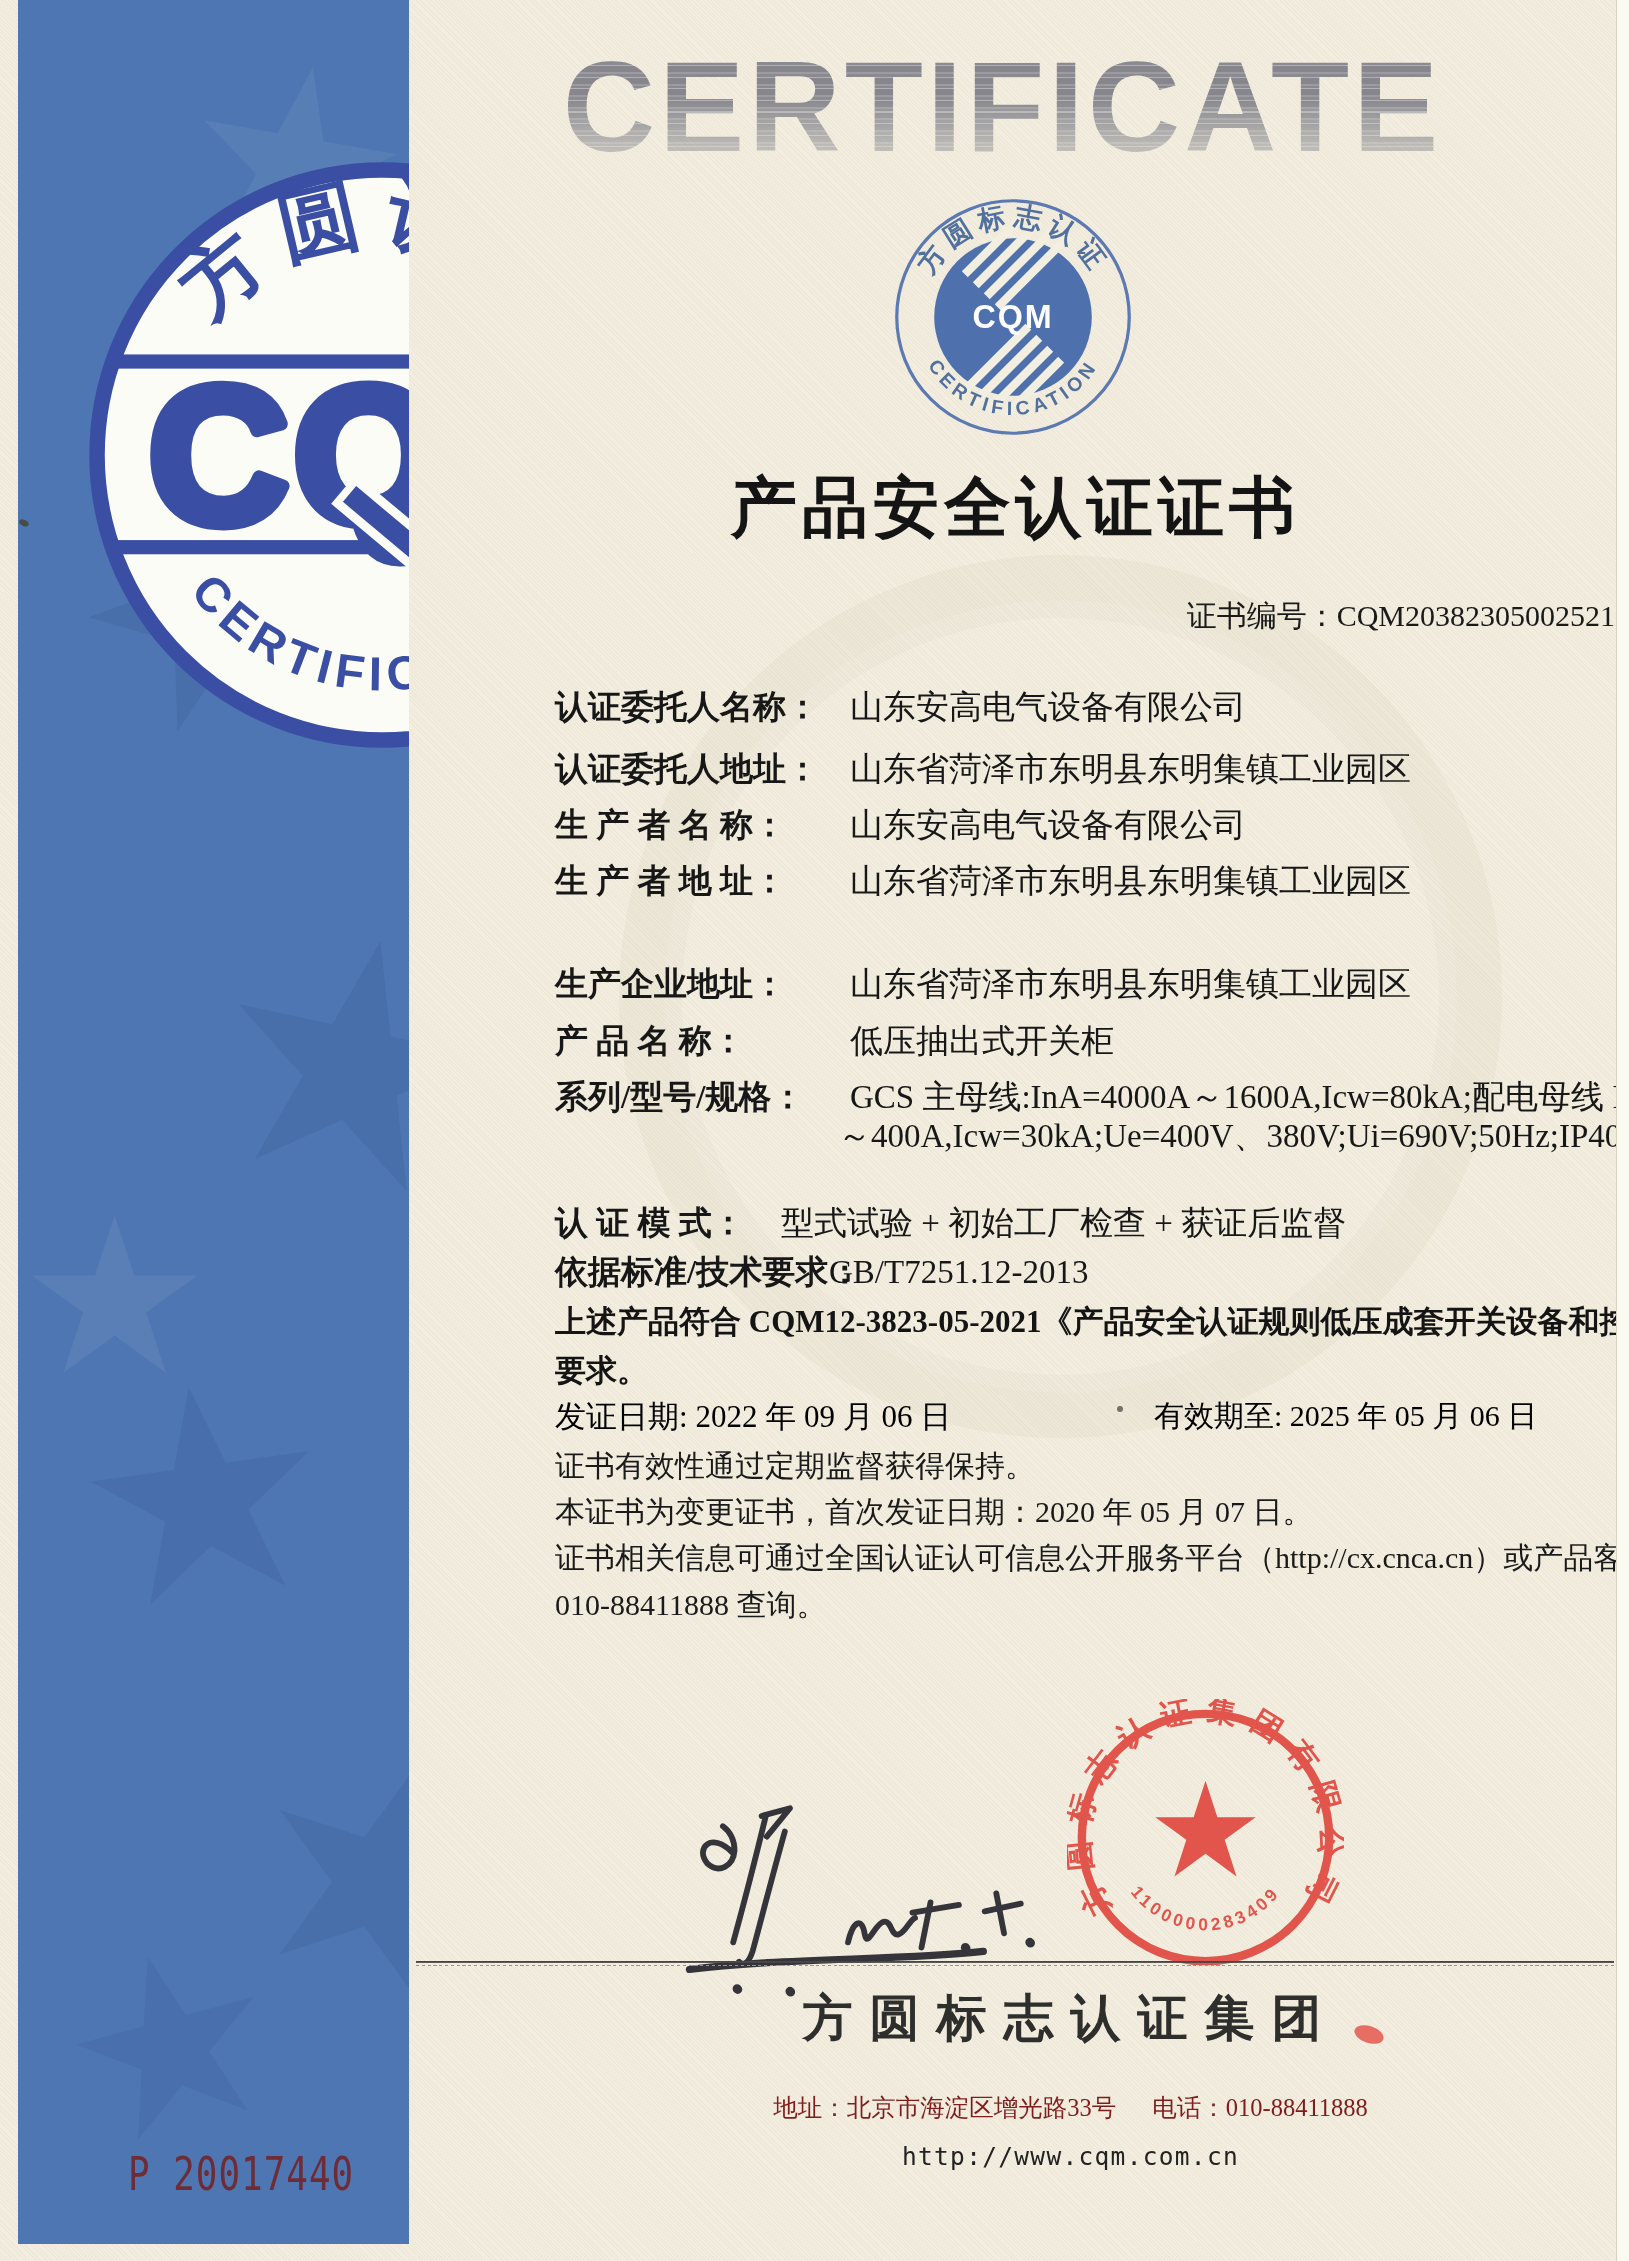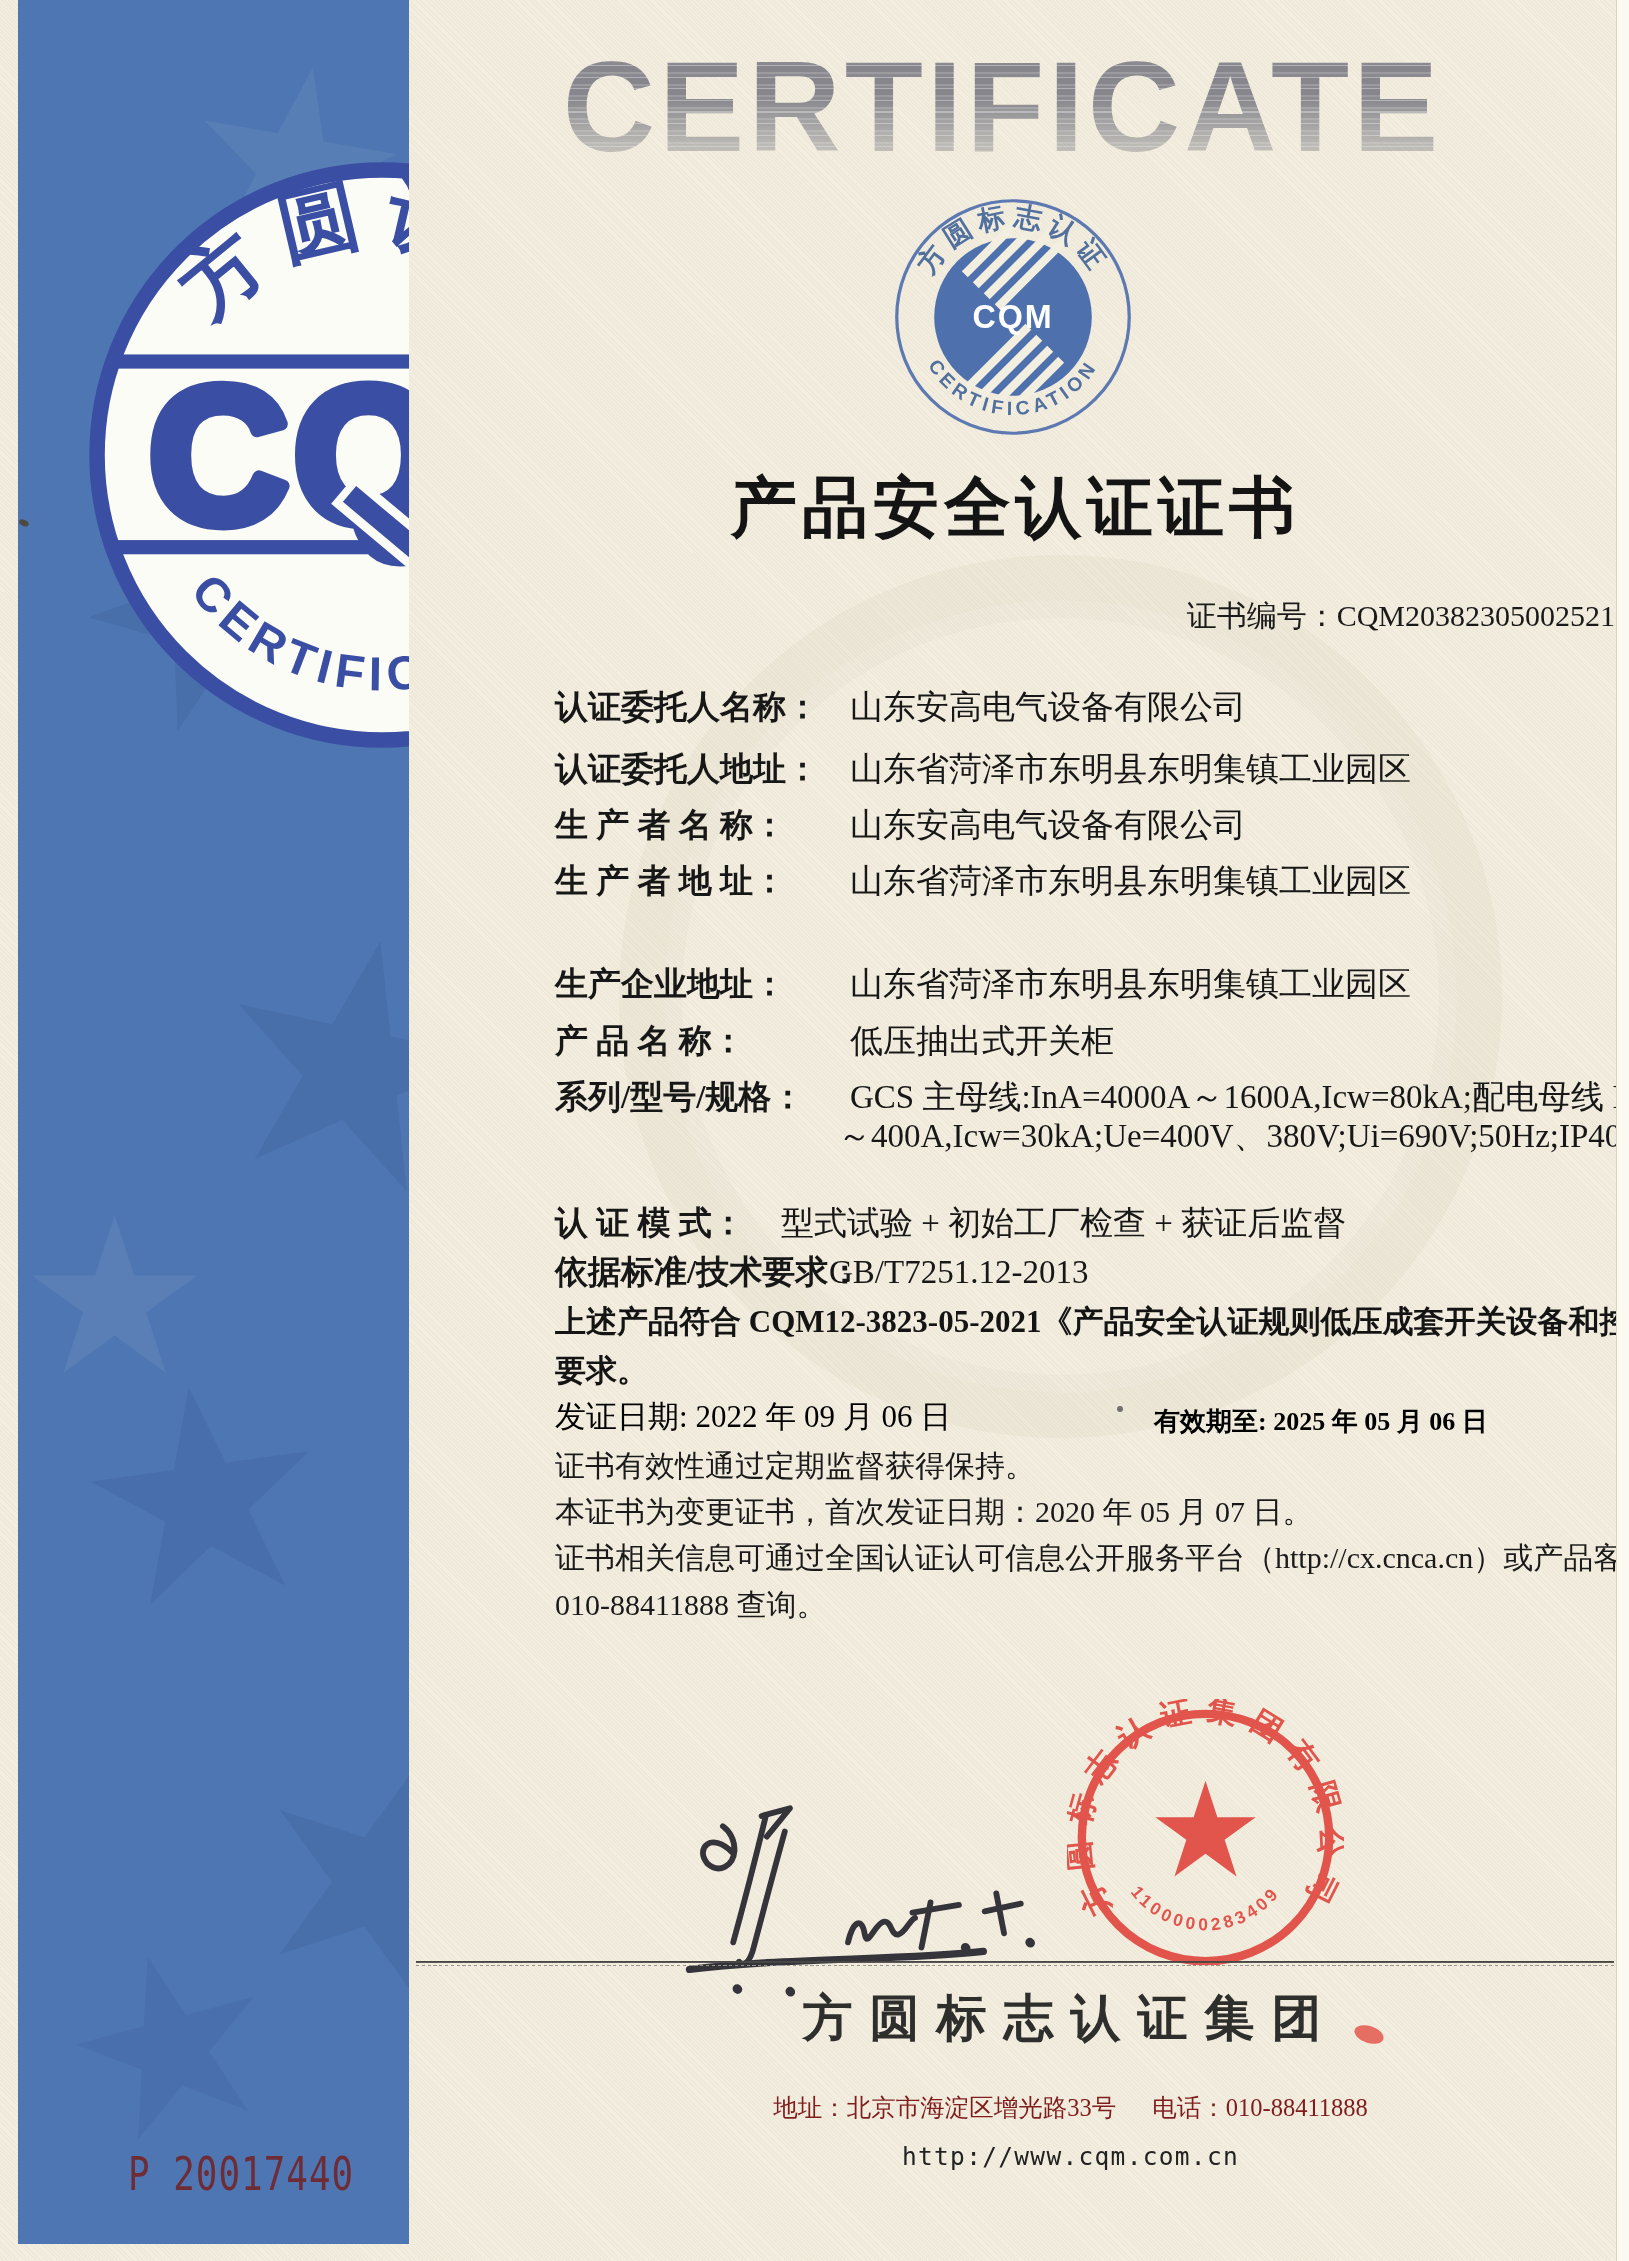--- a/index.html
+++ b/index.html
@@ -30,21 +30,21 @@
         font-size:66px;font-weight:700;letter-spacing:5.2px;color:#141414;white-space:nowrap;}
   .certno{position:absolute;left:416px;top:596px;width:1199px;text-align:right;
         font-size:30px;color:#1a1a1a;white-space:nowrap;}
   .row{position:absolute;left:555px;font-size:33px;color:#171717;white-space:nowrap;}
   .row .lbl{display:inline-block;font-weight:700;}
   .w457{width:295px;} .w350{width:226px;} .w425{width:274px;}
   .specline2{position:absolute;left:838px;top:1114px;font-size:33px;color:#171717;white-space:nowrap;}
   .bold-par{position:absolute;left:555px;font-size:31px;font-weight:700;color:#141414;white-space:nowrap;}
   .note{position:absolute;left:555px;font-size:30px;color:#1a1a1a;white-space:nowrap;}
   .dates .issue{position:absolute;left:555px;top:0;font-size:31px;white-space:nowrap;}
-  .dates .valid{position:absolute;left:1154px;top:8px;font-size:26px;white-space:nowrap;font-weight:bold;}
+  .dates .valid{position:absolute;left:1154px;top:0;font-size:30px;white-space:nowrap;}
   .stray-dot{position:absolute;left:1117px;top:1406px;width:5.8px;height:5.8px;border-radius:50%;background:#4a4a48;opacity:.75;}
   .fleck{position:absolute;left:19.3px;top:520px;width:10.3px;height:5.8px;border-radius:50%;background:#4b4b45;transform:rotate(25deg);z-index:5;}
   .blemish{position:absolute;left:1354px;top:2026px;width:30px;height:17px;border-radius:50%;
         background:rgba(226,77,66,0.8);transform:rotate(18deg);}
   .signature{position:absolute;left:635px;top:1776px;}
   .stamp{position:absolute;left:1067px;top:1699px;}
   .rule{position:absolute;left:416px;top:1961px;width:1198px;height:5.2px;
         background:linear-gradient(#474745,#474745) 0 0/100% 1.9px no-repeat,
         repeating-linear-gradient(90deg,#97948c 0 3.2px,transparent 3.2px 5.8px) 0 100%/100% 1.3px no-repeat;}
   .footer{position:absolute;left:511px;top:1985px;width:1119px;text-align:center;color:#2e2e2c;}

